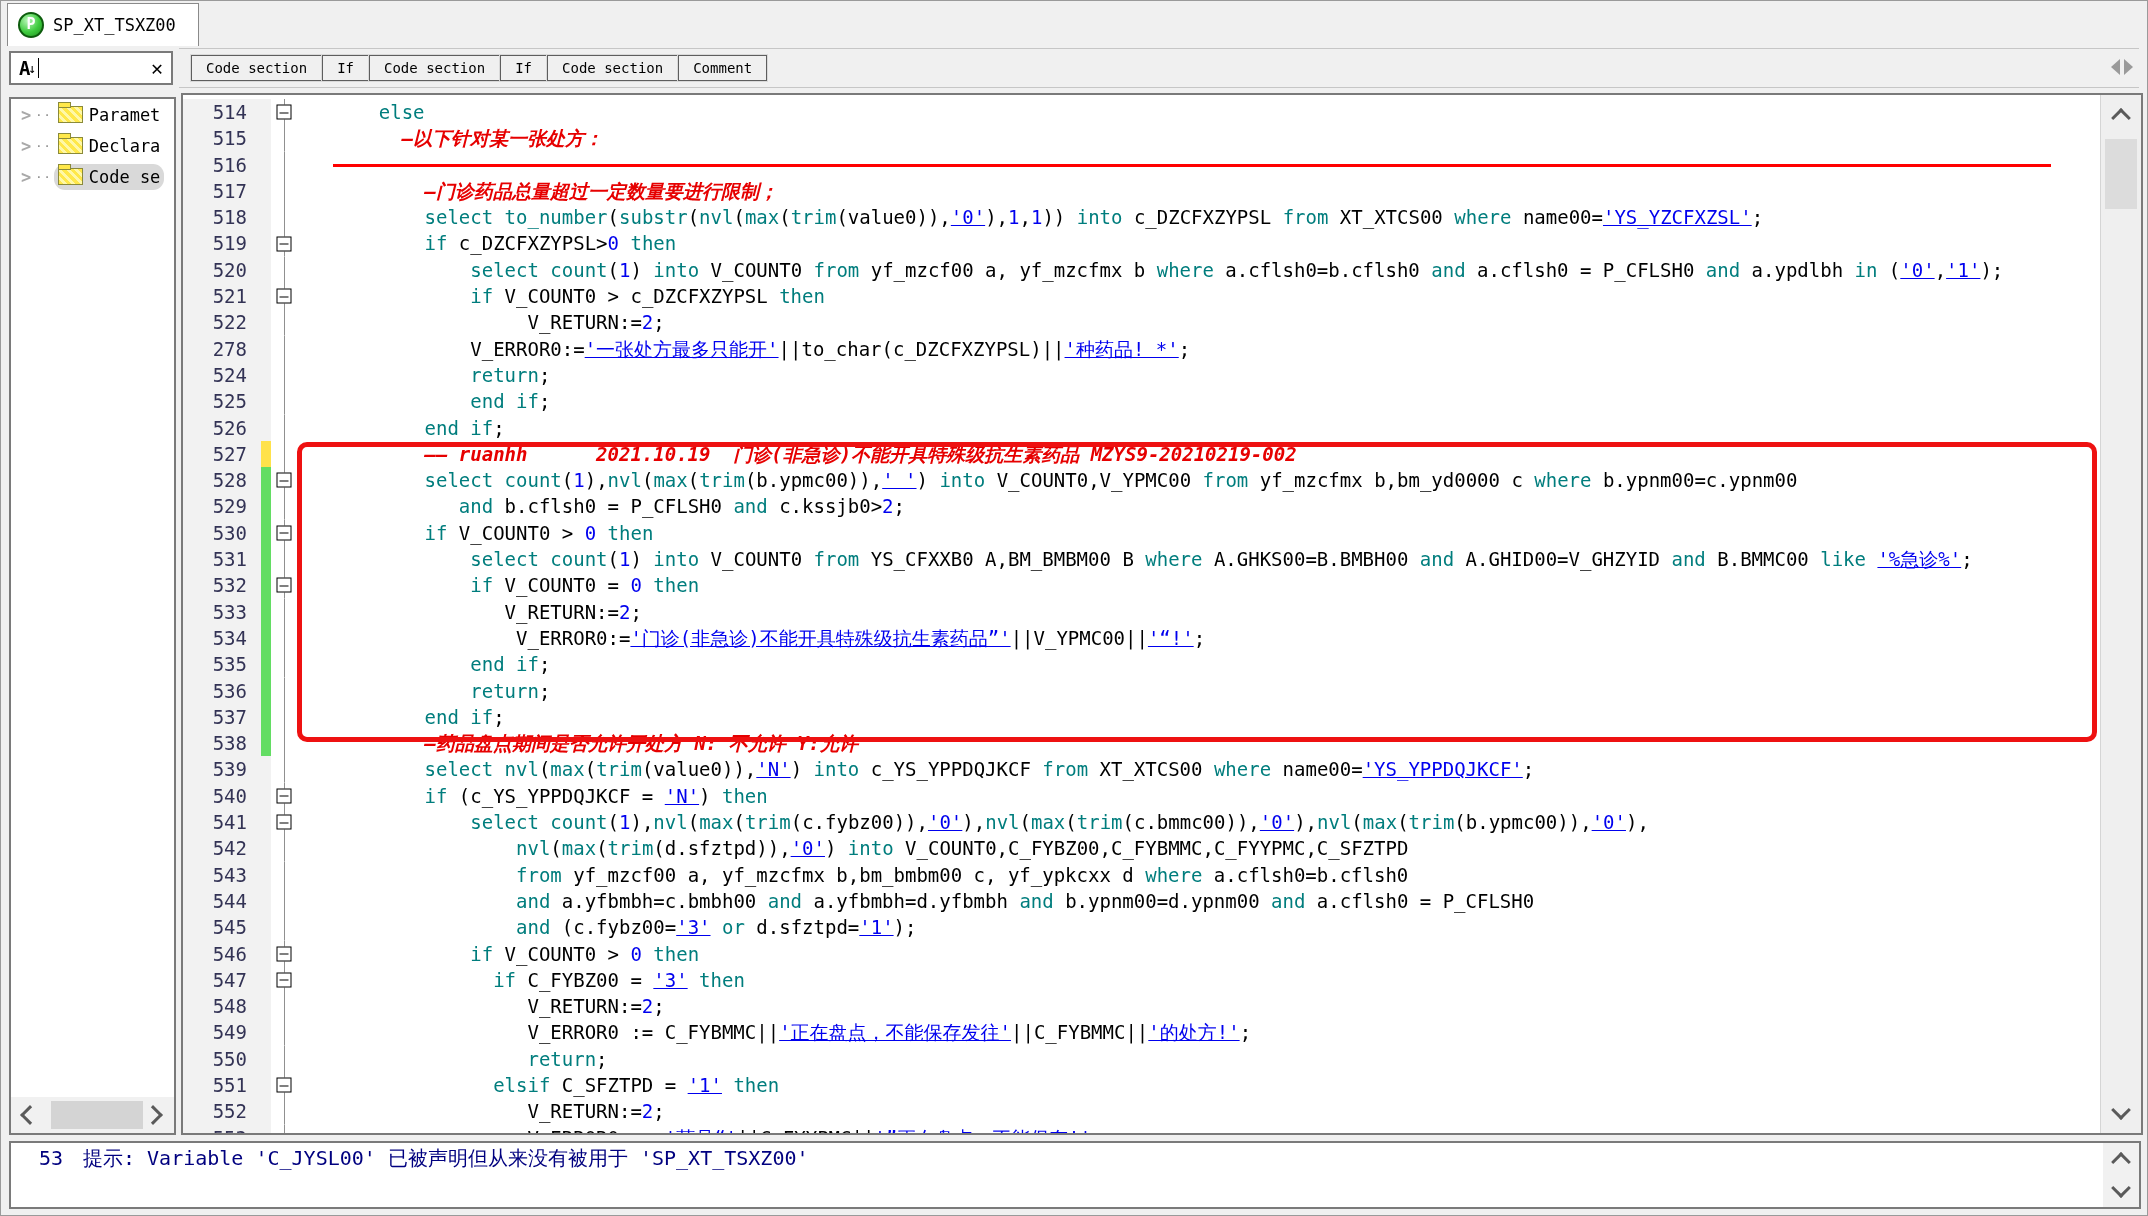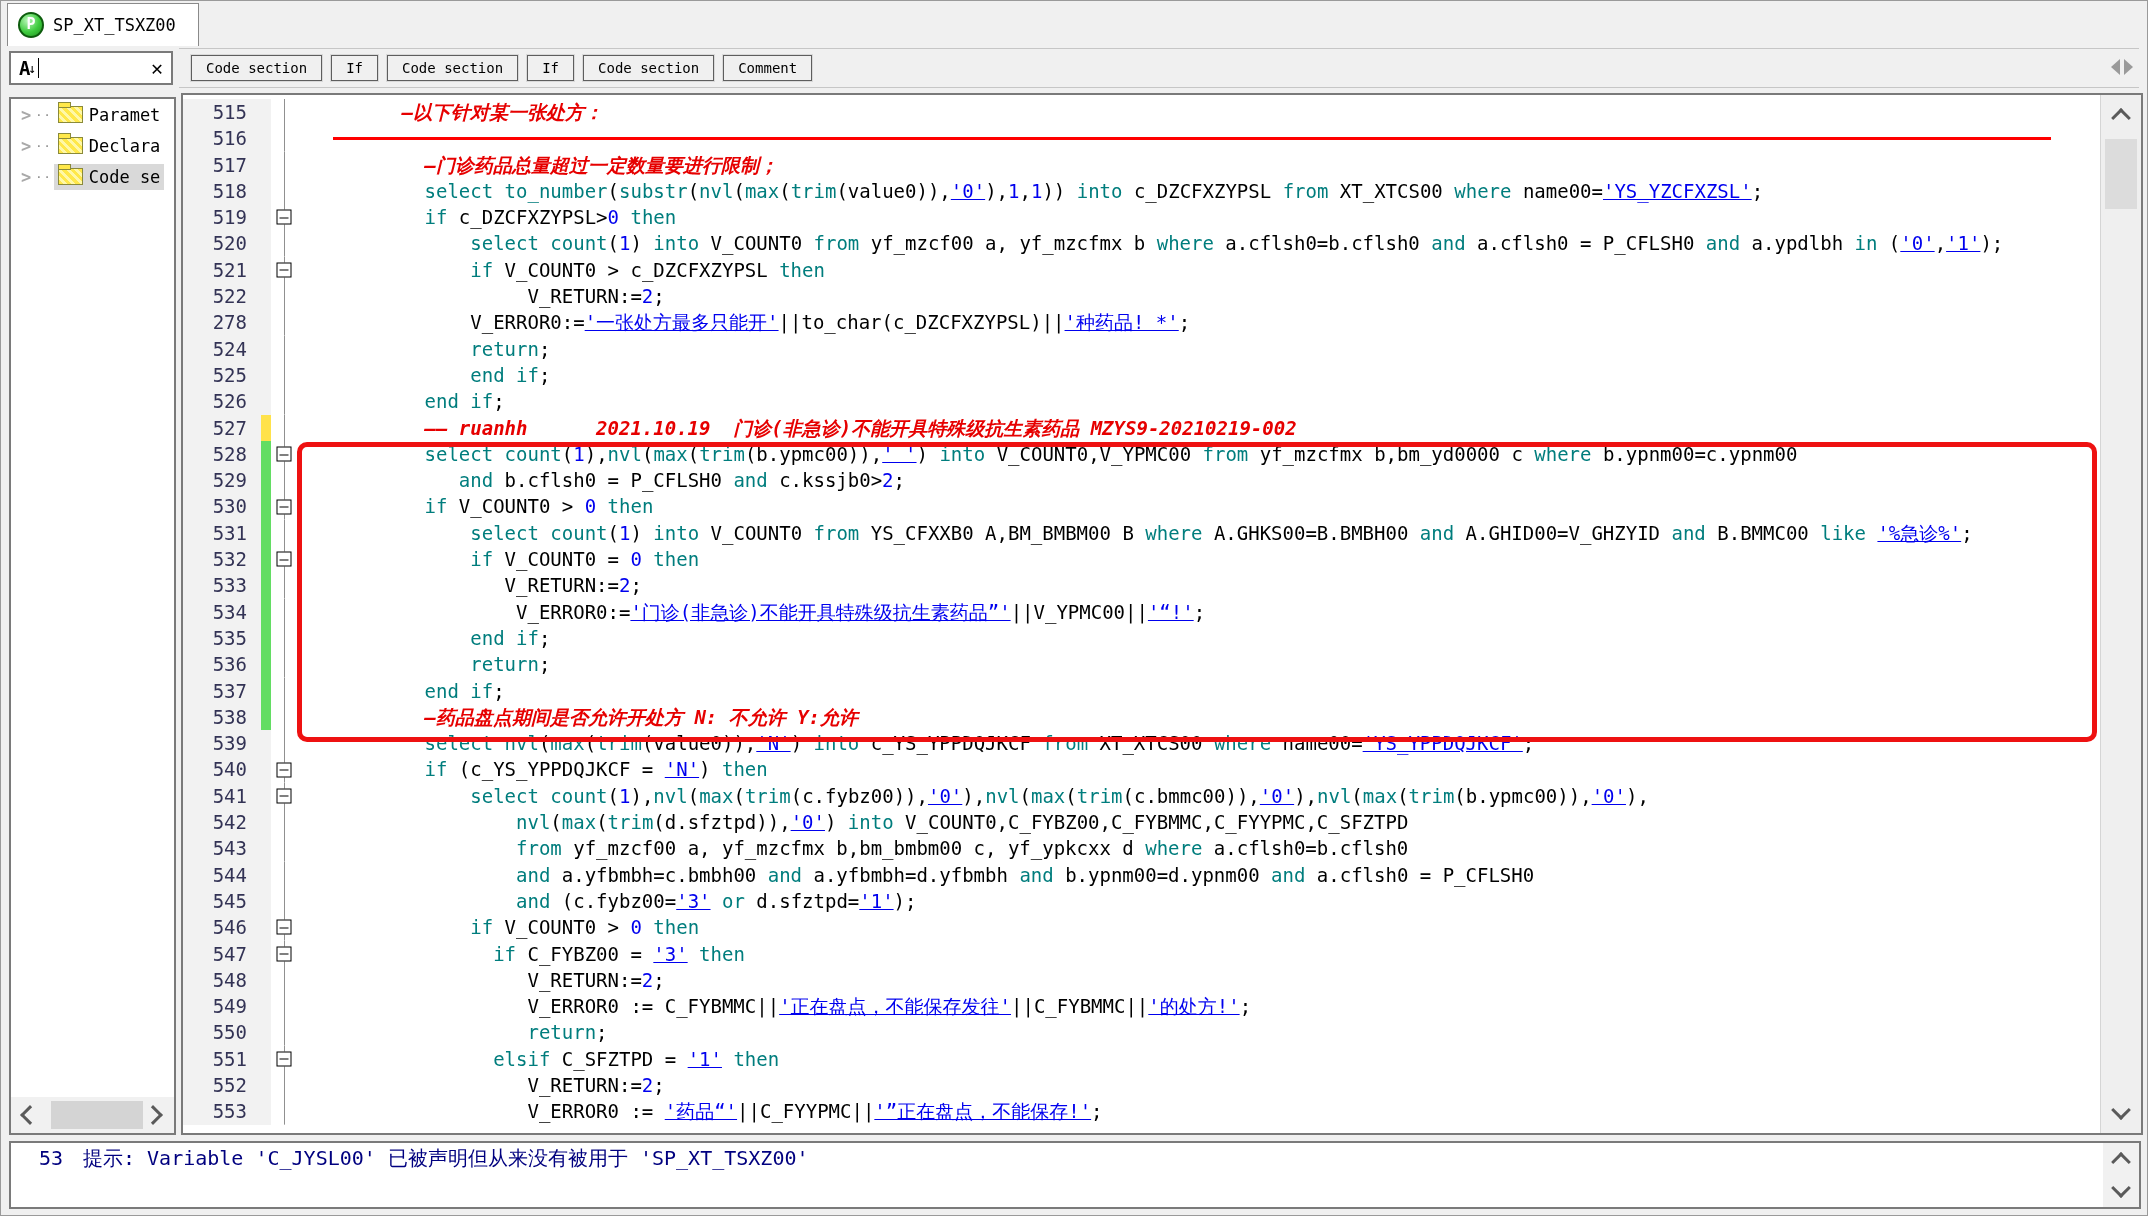--- a/index.html
+++ b/index.html
@@ -18,32 +18,32 @@
   #tab-title{font-size:17px;color:#000;letter-spacing:0px;}
   
   #toolbar{position:absolute;left:0;top:44px;width:100%;height:48px;background:#f0f0f0;}
   #filterbox{position:absolute;left:8px;top:6px;width:164px;height:34px;background:#fff;
        border:2px solid #7a7a7a;box-sizing:border-box;display:flex;align-items:center;padding:0 8px;}
   #sort-icon{font-size:19px;font-weight:bold;color:#000;}
   #sort-arrow{font-size:13px;color:#000;margin-left:-2px;}
   #caret{width:1px;height:20px;background:#000;margin-left:2px;}
   #filter-clear{margin-left:auto;font-size:20px;font-weight:bold;color:#000;line-height:20px;}
   #btnstrip{position:absolute;left:178px;top:3px;right:8px;height:40px;
-       border-top:1px solid #c6c6c6;border-bottom:1px solid #c6c6c6;display:flex;align-items:center;gap:9px;padding-left:12px;box-sizing:border-box;}
+       border-top:1px solid #c6c6c6;border-bottom:1px solid #c6c6c6;display:flex;align-items:center;padding-left:12px;box-sizing:border-box;}
   .tbtn{background:#f0f0f0;border:1px solid #5e5e5e;outline:1px solid #d9d9d9;
        font-family:inherit;font-size:14px;color:#000;padding:4px 14px;line-height:16px;white-space:nowrap;}
   #strip-arrows{position:absolute;right:14px;top:14px;display:flex;gap:4px;}
   .tri{width:0;height:0;border-top:8px solid transparent;border-bottom:8px solid transparent;}
   .tri.left{border-right:9px solid #9a9a9a;}
   .tri.right{border-left:9px solid #9a9a9a;}
   
   #sidebar{position:absolute;left:8px;top:96px;width:167px;height:1038px;background:#fff;
        border:2px solid #7a7a7a;box-sizing:border-box;overflow:hidden;}
   .tree-item{display:flex;align-items:center;height:31px;padding-left:10px;font-size:17px;color:#000;white-space:nowrap;}
-  .tree-item.selected .sel-wrap{background:#d9d9d9;}
+  .tree-item.selected .sel-wrap{background:#d9d9d9;border-radius:11px;}
   .tw-chev{color:#a9a9a9;font-weight:bold;font-size:17px;margin-right:4px;}
   .tw-dots{color:#8a8a8a;font-size:12px;margin-right:2px;letter-spacing:1px;}
   .sel-wrap{display:flex;align-items:center;gap:6px;padding:3px 4px;}
   .folder{width:25px;height:17px;position:relative;background:repeating-linear-gradient(45deg,#ffe84a 0 3px,#fff8a8 3px 6px);
        border:1px solid #8a8a3a;box-sizing:border-box;}
   .folder:before{content:"";position:absolute;left:-1px;top:-5px;width:11px;height:4px;
        background:#ffe84a;border:1px solid #8a8a3a;}
   #tree-hscroll{position:absolute;left:0;bottom:0;width:100%;height:36px;background:#f1f1f1;
        display:flex;align-items:center;}
   .chev{display:inline-block;width:11px;height:11px;border-style:solid;border-color:#5a5a5a;border-width:0;}
@@ -153,20 +153,21 @@
       </div>
     <div id="tree-hscroll">
       <span class="chev left"></span>
       <span id="tree-thumb"></span>
       <span class="chev right"></span>
     </div>
   </div>
 
   <div id="editor">
     <div id="lines">
+        <div class="row"><span class="ln">514</span><span class="bar"></span><span class="fold"><span class="foldbox"></span></span><span class="code"><span class="tk">    else</span></span></div>
         <div class="row"><span class="ln">515</span><span class="bar"></span><span class="fold"></span><span class="code"><span class="tc">      —以下针对某一张处方：</span></span></div>
         <div class="row"><span class="ln">516</span><span class="bar"></span><span class="fold"></span><span class="code"><div class="redhr"></div></span></div>
         <div class="row"><span class="ln">517</span><span class="bar"></span><span class="fold"></span><span class="code"><span class="tc">        —门诊药品总量超过一定数量要进行限制；</span></span></div>
         <div class="row"><span class="ln">518</span><span class="bar"></span><span class="fold"></span><span class="code"><span class="ti">        </span><span class="tk">select to_number</span><span class="ti">(</span><span class="tk">substr</span><span class="ti">(</span><span class="tk">nvl</span><span class="ti">(</span><span class="tk">max</span><span class="ti">(</span><span class="tk">trim</span><span class="ti">(value0)),</span><span class="ts">'0'</span><span class="ti">),</span><span class="tn">1</span><span class="ti">,</span><span class="tn">1</span><span class="ti">)) </span><span class="tk">into</span><span class="ti"> c_DZCFXZYPSL </span><span class="tk">from</span><span class="ti"> XT_XTCS00 </span><span class="tk">where</span><span class="ti"> name00=</span><span class="ts">'YS_YZCFXZSL'</span><span class="ti">;</span></span></div>
         <div class="row"><span class="ln">519</span><span class="bar"></span><span class="fold"><span class="foldbox"></span></span><span class="code"><span class="ti">        </span><span class="tk">if</span><span class="ti"> c_DZCFXZYPSL&gt;</span><span class="tn">0</span><span class="ti"> </span><span class="tk">then</span></span></div>
         <div class="row"><span class="ln">520</span><span class="bar"></span><span class="fold"></span><span class="code"><span class="ti">            </span><span class="tk">select count</span><span class="ti">(</span><span class="tn">1</span><span class="ti">) </span><span class="tk">into</span><span class="ti"> V_COUNT0 </span><span class="tk">from</span><span class="ti"> yf_mzcf00 a, yf_mzcfmx b </span><span class="tk">where</span><span class="ti"> a.cflsh0=b.cflsh0 </span><span class="tk">and</span><span class="ti"> a.cflsh0 = P_CFLSH0 </span><span class="tk">and</span><span class="ti"> a.ypdlbh </span><span class="tk">in</span><span class="ti"> (</span><span class="ts">'0'</span><span class="ti">,</span><span class="ts">'1'</span><span class="ti">);</span></span></div>
         <div class="row"><span class="ln">521</span><span class="bar"></span><span class="fold"><span class="foldbox"></span></span><span class="code"><span class="ti">            </span><span class="tk">if</span><span class="ti"> V_COUNT0 &gt; c_DZCFXZYPSL </span><span class="tk">then</span></span></div>
         <div class="row"><span class="ln">522</span><span class="bar"></span><span class="fold"></span><span class="code"><span class="ti">                 V_RETURN:=</span><span class="tn">2</span><span class="ti">;</span></span></div>
         <div class="row"><span class="ln">278</span><span class="bar"></span><span class="fold"></span><span class="code"><span class="ti">            V_ERROR0:=</span><span class="ts">'一张处方最多只能开'</span><span class="ti">||to_char(c_DZCFXZYPSL)||</span><span class="ts">'种药品! *'</span><span class="ti">;</span></span></div>
         <div class="row"><span class="ln">524</span><span class="bar"></span><span class="fold"></span><span class="code"><span class="ti">            </span><span class="tk">return</span><span class="ti">;</span></span></div>

